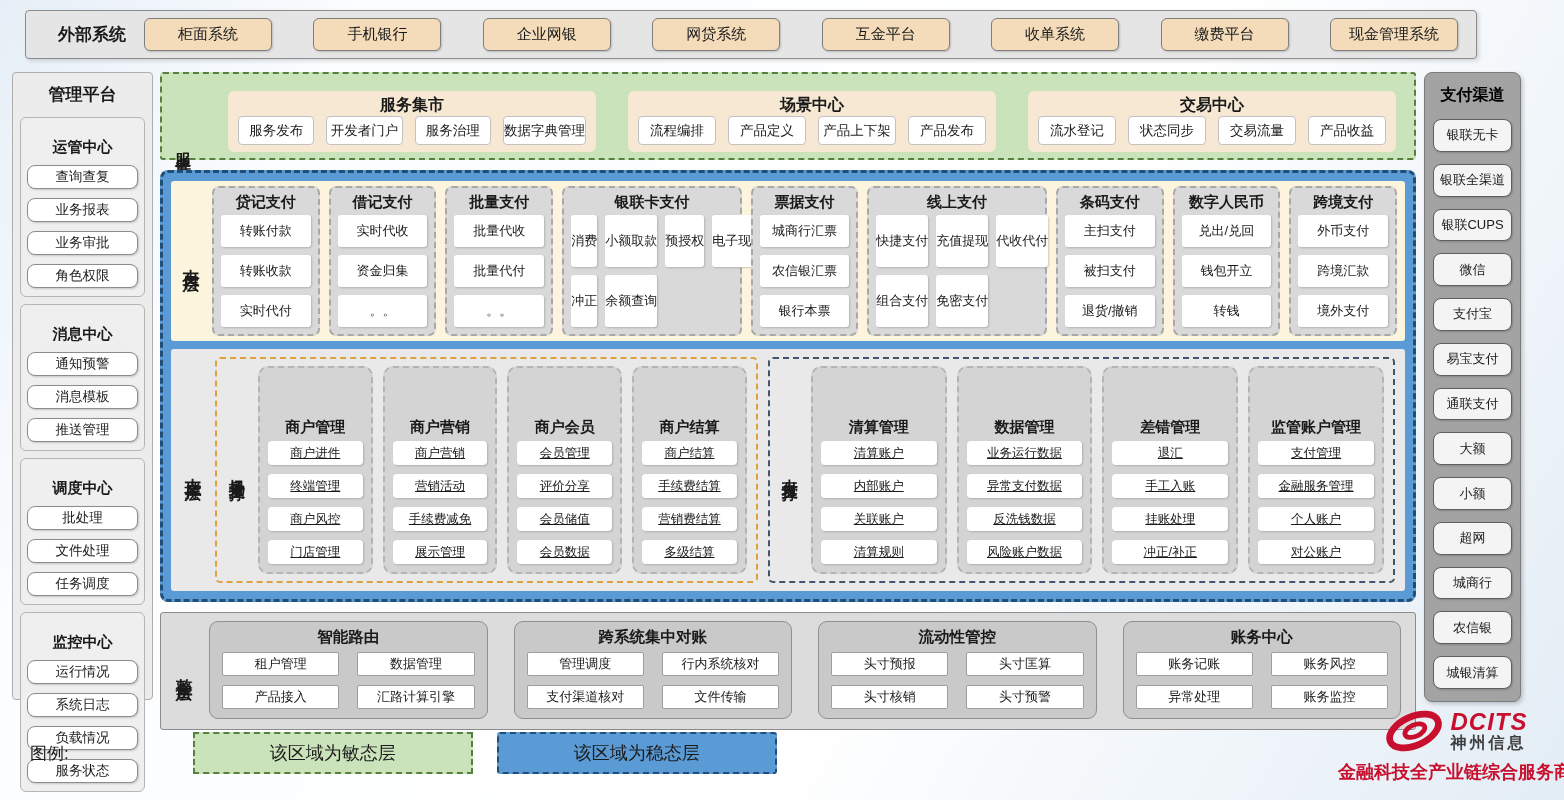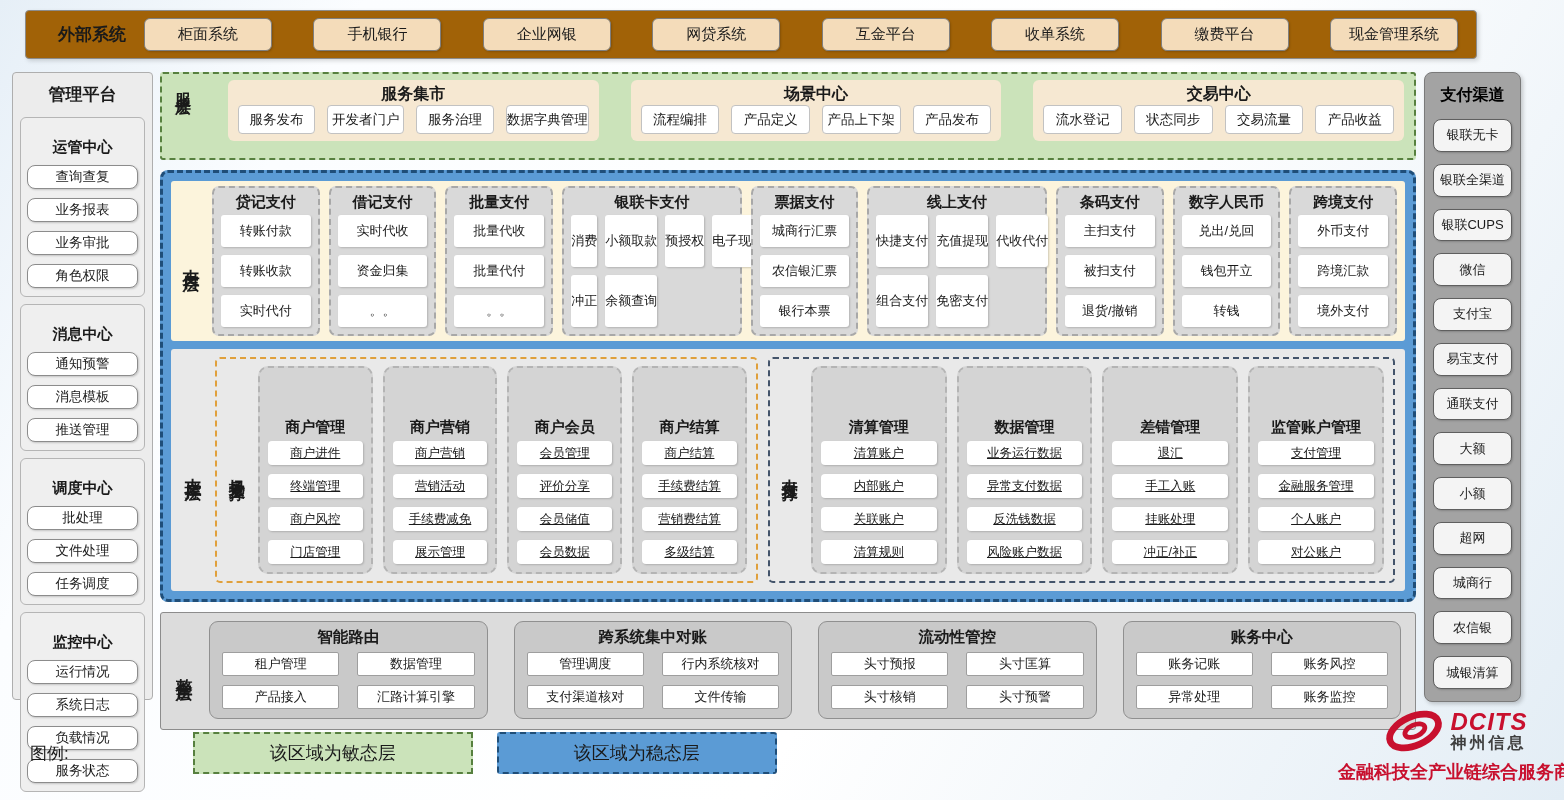--- a/index.html
+++ b/index.html
@@ -16,21 +16,21 @@
     font-size:13px; white-space:nowrap; box-shadow:1px 1px 2px rgba(0,0,0,.18);
   }
   .v-label {
     writing-mode: vertical-rl; text-orientation: upright;
     font-weight:bold; font-size:17px; letter-spacing:4px;
     display:flex; align-items:center; justify-content:center; line-height:1;
   }
   
   .ext-bar {
     position:absolute; left:25px; top:10px; width:1452px; height:49px;
-    background:#a16207; border:1px solid #8c8c8c; border-radius:4px;
+    background:#e5e5e5; border:1px solid #8c8c8c; border-radius:4px;
     display:flex; align-items:center; padding:0 18px 0 32px;
     box-shadow:2px 2px 4px rgba(0,0,0,.15);
   }
   .ext-title { font-size:17px; font-weight:bold; margin-right:18px; white-space:nowrap; }
   .ext-items { flex:1; display:flex; justify-content:space-between; align-items:center; }
   .ext-items .btn { width:128px; height:33px; background:#f4dcba; border:1px solid #7f7f7f; font-size:15px; }
   
   .left-panel {
     position:absolute; left:12px; top:72px; width:141px; height:628px;
     background:#ececec; border:1px solid #aeaeae; border-radius:4px;
@@ -43,21 +43,21 @@
   }
   .mgmt-group-title { font-size:15px; font-weight:bold; text-align:center;margin-top:15px; }
   .mgmt-items { display:flex; flex-direction:column; gap:9px; flex:1; justify-content:space-evenly; }
   .mgmt-items .btn { height:24px; border-radius:8px; font-size:13.5px; }
   
   .center { position:absolute; left:160px; top:72px; width:1256px; height:628px;
     display:flex; flex-direction:column; gap:10px; }
   
   .service-layer {
     flex:0 0 88px; background:#cbe3ba; border:2px dashed #57803f; border-radius:3px;
-    display:flex; align-items:flex-start; padding:6px 10px 6px 8px; gap:32px;
+    display:flex; align-items:flex-end; padding:6px 18px 6px 8px; gap:32px;
   }
   .service-layer .v-label { width:26px; font-size:16px; }
   .svc-group { flex:1; background:#f6e8d2; border-radius:6px; padding:4px 10px 7px;
     display:flex; flex-direction:column; }
   .svc-title { font-size:16px; font-weight:bold; text-align:center; }
   .svc-items { display:flex; gap:12px; flex:1; align-items:center; }
   .svc-items .btn { flex:1; height:29px; border:1px solid #c2c2c2; border-radius:4px; font-size:13.5px; box-shadow:none; }
   
   .blue-wrap {
     flex:1; background:#5b9bd5; border:3px dashed #1f4e79; border-radius:8px;

